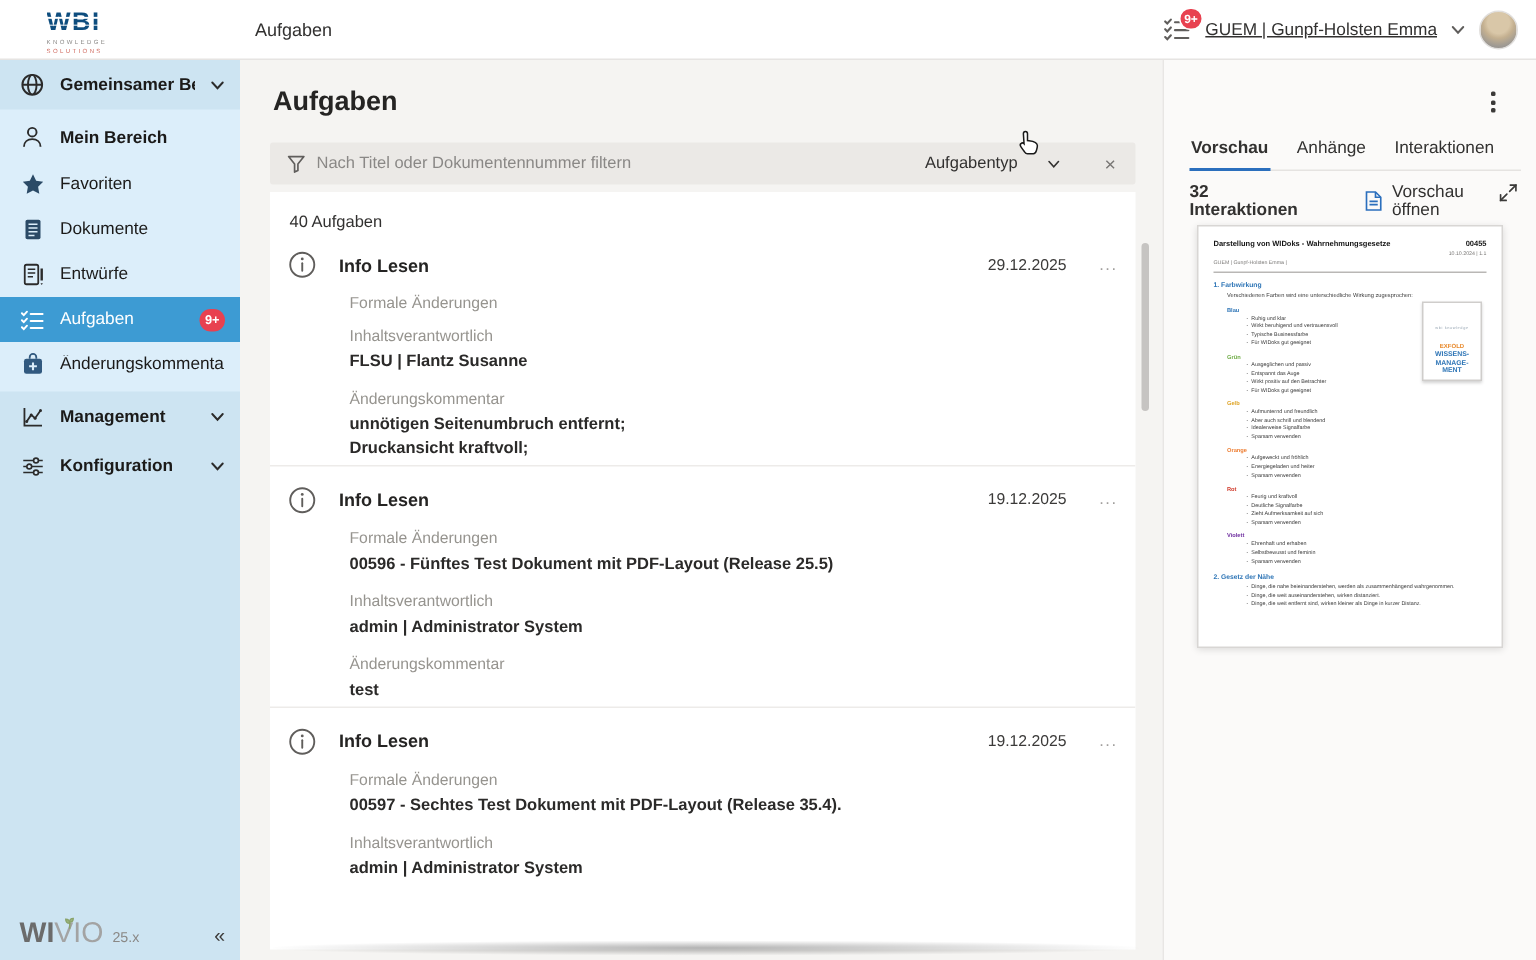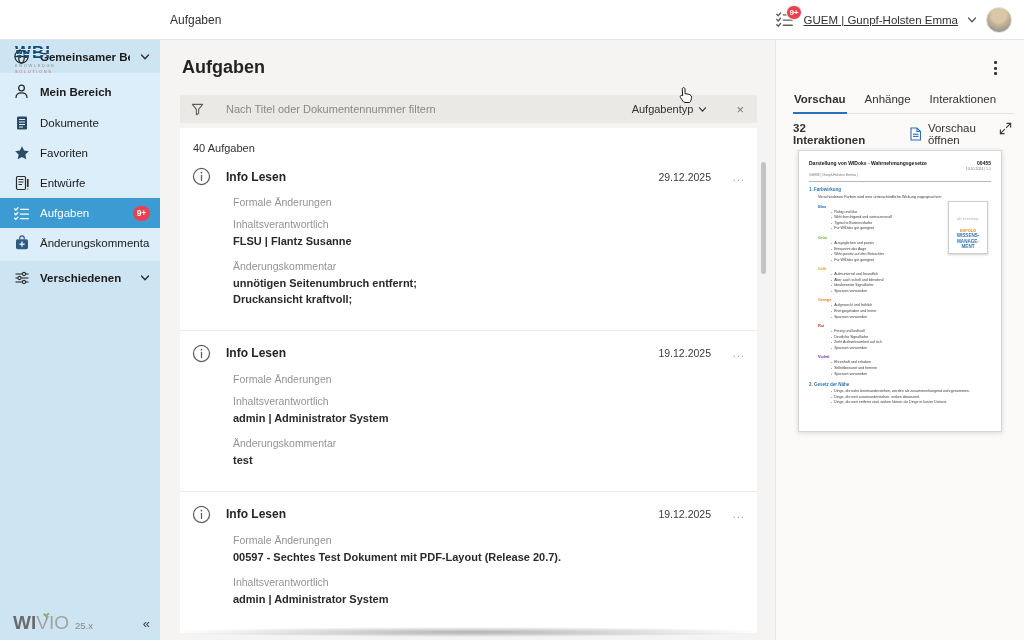--- a/index.html
+++ b/index.html
@@ -2,21 +2,21 @@
 <html><head>
 <meta charset="utf-8">
 <style>
   * { margin:0; padding:0; box-sizing:border-box; }
   html,body { width:1024px; height:640px; }
   body { font-family:"Liberation Sans", sans-serif; background:#e9e9e7; }
   .screen { position:relative; width:1024px; height:640px; background:#f5f4f2; overflow:hidden; }
 
   
   .topbar { position:absolute; top:0; left:0; right:0; height:40px; background:#fff; border-bottom:1px solid #e6e4e2; z-index:10; }
-  .logo { position:absolute; left:15px; top:6px; line-height:1;margin-top:38px; }
+  .logo { position:absolute; left:31px; top:6px; line-height:1; }
   .logo-wbi { font-size:17px; font-weight:800; letter-spacing:1px; color:#0e4d7e;
     background:linear-gradient(#0e4d7e 0 32%, #ffffff 32% 38%, #0e4d7e 38% 60%, #ffffff 60% 66%, #0e4d7e 66% 100%);
     -webkit-background-clip:text; background-clip:text; -webkit-text-fill-color:transparent; }
   .logo-sub { margin-top:2px; }
   .logo-sub span { display:block; font-size:4px; letter-spacing:1.6px; line-height:1.4; }
   .logo-sub .k { color:#8a8886; }
   .logo-sub .s { color:#d06a5f; }
   .topbar-title { position:absolute; left:170px; top:13px; font-size:12px; color:#323130; }
   .topbar-right { position:absolute; right:12px; top:0; height:40px; display:flex; align-items:center; gap:9px; }
   .tb-task-wrap { position:relative; width:20px; height:20px; }
@@ -44,28 +44,28 @@
   .wivio .sprout { position:absolute; left:29px; top:-8px; }
   .wivio-ver { font-size:9.5px; color:#8a8886; margin-left:6px; padding-bottom:1px; }
   .collapse { margin-left:auto; font-size:13px; color:#3b3a39; padding-bottom:1px; cursor:pointer; }
 
   
   .content { position:absolute; left:160px; top:40px; width:615px; bottom:0; }
   .page-h1 { position:absolute; left:22px; top:17px; font-size:18px; font-weight:600; color:#252423; }
   .filterbar { position:absolute; left:20px; right:18px; top:55px; height:28px; background:#ebe9e6; border-radius:2px;
     display:flex; align-items:center; padding:0 11px; }
   .filterbar input { flex:1; border:none; outline:none; background:transparent; font-family:"Liberation Sans", sans-serif;
-    font-size:11px; color:#323130; margin-left:22px; }
+    font-size:11px; color:#323130; margin-left:7px; }
   .filterbar input::placeholder { color:#8a8886; opacity:1; }
-  .ftype { display:flex; align-items:center; gap:5px; font-size:11px; color:#323130; cursor:pointer; }
+  .ftype { display:flex; align-items:center; gap:20px; font-size:11px; color:#323130; cursor:pointer; }
   .fclear { margin-left:29px; margin-right:2px; font-size:13px; color:#797775; cursor:pointer; }
 
   .list-panel { position:absolute; left:20px; right:18px; top:88px; bottom:7px; background:#fff; overflow:hidden; }
   .count { padding:14px 0 0 13px; font-size:11px; color:#323130; }
-  .task { margin:0 0 0 0; padding:13px 12px 22px 12px; border-bottom:1px solid #edebe9; }
+  .task { margin:0 0 0 0; padding:13px 12px 2px 12px; border-bottom:1px solid #edebe9; }
   .task:last-child { border-bottom:none; }
   .task-head { display:flex; align-items:center; }
   .task-title { margin-left:15px; font-size:12px; font-weight:700; color:#252423; }
   .task-date { margin-left:auto; font-size:10.5px; color:#3b3a39; }
   .task-more { width:34px; text-align:right; font-size:11px; color:#a19f9d; letter-spacing:1px; cursor:pointer; }
   .task-fields { margin-left:41px; }
   .f-label { margin-top:10px; font-size:10.5px; color:#96948f; }
   .f-value { margin-top:4px; font-size:11px; font-weight:600; color:#29282; color:#2b2a29; line-height:1.45; }
 
   .v-scroll { position:absolute; right:9px; top:122px; width:5px; height:112px; background:#c6c4c2; border-radius:3px; }
@@ -170,40 +170,40 @@
         <span class="ic">
           <svg width="17" height="17" viewBox="0 0 16 16" fill="none" stroke="#2b2b2b" stroke-width="1.2">
             <circle cx="8" cy="4.8" r="2.7"></circle>
               <path d="M2.8 14c0-3.1 2.3-4.8 5.2-4.8s5.2 1.7 5.2 4.8"></path>
           </svg>
         </span>
         <span class="lbl">Mein Bereich</span>
       </div>
       <div class="side-item">
         <span class="ic">
+          <svg width="16" height="16" viewBox="0 0 16 16" fill="#2b4a66">
+              <path d="M8 1.2l2.1 4.3 4.7.7-3.4 3.3.8 4.7L8 12l-4.2 2.2.8-4.7L1.2 6.2l4.7-.7z"></path>
+            </svg>
+        </span>
+        <span class="lbl">Favoriten</span>
+      </div>
+      <div class="side-item">
+        <span class="ic">
           <svg width="16" height="16" viewBox="0 0 16 16">
               <rect x="3" y="1.5" width="10" height="13" rx="1.2" fill="#2b4a66"></rect>
             <line x1="5" y1="4.5" x2="11" y2="4.5" stroke="#dceefa" stroke-width="1"></line>
               <line x1="5" y1="7" x2="11" y2="7" stroke="#dceefa" stroke-width="1"></line>
             <line x1="5" y1="9.5" x2="11" y2="9.5" stroke="#dceefa" stroke-width="1"></line>
               <line x1="5" y1="12" x2="9" y2="12" stroke="#dceefa" stroke-width="1"></line>
             </svg>
         </span>
         <span class="lbl">Dokumente</span>
       </div>
       <div class="side-item">
         <span class="ic">
-          <svg width="16" height="16" viewBox="0 0 16 16" fill="#2b4a66">
-              <path d="M8 1.2l2.1 4.3 4.7.7-3.4 3.3.8 4.7L8 12l-4.2 2.2.8-4.7L1.2 6.2l4.7-.7z"></path>
-            </svg>
-        </span>
-        <span class="lbl">Favoriten</span>
-      </div>
-      <div class="side-item">
-        <span class="ic">
           <svg width="16" height="16" viewBox="0 0 16 16">
             <rect x="2.5" y="1.5" width="9" height="13" rx="1.2" fill="none" stroke="#2b2b2b" stroke-width="1.2"></rect>
             <line x1="4.5" y1="4.5" x2="9.5" y2="4.5" stroke="#2b2b2b" stroke-width="1"></line>
               <line x1="4.5" y1="7" x2="9.5" y2="7" stroke="#2b2b2b" stroke-width="1"></line>
             <line x1="4.5" y1="9.5" x2="8" y2="9.5" stroke="#2b2b2b" stroke-width="1"></line>
             <rect x="13" y="4" width="1.6" height="8" fill="#2b2b2b"></rect>
               <path d="M13 13.8l.8 1.2.8-1.2z" fill="#2b2b2b"></path>
           </svg>
         </span>
         <span class="lbl">Entwürfe</span>
@@ -228,32 +228,50 @@
             <path d="M5.8 4.2V3.1a2.2 2.2 0 014.4 0v1.1" fill="none" stroke="#31597f" stroke-width="1.2"></path>
             <rect x="2" y="4.2" width="12" height="10" rx="1.6" fill="#31597f"></rect>
             <line x1="8" y1="6.6" x2="8" y2="11.8" stroke="#dceefa" stroke-width="1.4"></line>
             <line x1="5.4" y1="9.2" x2="10.6" y2="9.2" stroke="#dceefa" stroke-width="1.4"></line>
           </svg>
         </span>
         <span class="lbl">Änderungskommentar</span>
       </div>
     </div>
 
+    <div class="side-item group">
+      <span class="ic">
+        <svg width="16" height="16" viewBox="0 0 16 16" fill="none" stroke="#2b2b2b" stroke-width="1.2">
+          <path d="M2.3 2v11.7H14"></path>
+          <polyline points="3.8,11 6.8,6.6 9.4,8.8 13,3.6"></polyline>
+          <circle cx="3.8" cy="11" r="1" fill="#2b2b2b" stroke="none"></circle>
+            <circle cx="6.8" cy="6.6" r="1" fill="#2b2b2b" stroke="none"></circle>
+          <circle cx="9.4" cy="8.8" r="1" fill="#2b2b2b" stroke="none"></circle>
+            <circle cx="13" cy="3.6" r="1" fill="#2b2b2b" stroke="none"></circle>
+        </svg>
+      </span>
+      <span class="lbl">Management</span>
+      <span class="chev">
+        <svg width="10" height="10" viewBox="0 0 10 10" fill="none" stroke="#2b2b2b" stroke-width="1.3" stroke-linecap="round">
+            <polyline points="1.5,3 5,6.8 8.5,3"></polyline>
+          </svg>
+      </span>
+    </div>
     <div class="side-item group">
       <span class="ic">
         <svg width="16" height="16" viewBox="0 0 16 16" fill="none" stroke="#2b2b2b" stroke-width="1.1">
           <line x1="1.5" y1="4" x2="14.5" y2="4"></line>
             <circle cx="10" cy="4" r="1.6" fill="#dceefa"></circle>
           <line x1="1.5" y1="8" x2="14.5" y2="8"></line>
             <circle cx="5.5" cy="8" r="1.6" fill="#dceefa"></circle>
           <line x1="1.5" y1="12" x2="14.5" y2="12"></line>
             <circle cx="10" cy="12" r="1.6" fill="#dceefa"></circle>
         </svg>
       </span>
-      <span class="lbl">Verschiedenen</span>
+      <span class="lbl">Konfiguration</span>
       <span class="chev">
         <svg width="10" height="10" viewBox="0 0 10 10" fill="none" stroke="#2b2b2b" stroke-width="1.3" stroke-linecap="round">
             <polyline points="1.5,3 5,6.8 8.5,3"></polyline>
           </svg>
       </span>
     </div>
 
     <div class="side-footer">
       <span class="wivio">
         <span class="b">WI</span><span class="l">VIO</span>
@@ -327,20 +345,21 @@
                 <line x1="9" y1="8" x2="9" y2="12.8" stroke-linecap="round"></line>
                 <circle cx="9" cy="5.3" r="0.9" fill="#605e5c" stroke="none"></circle>
               </svg>
           </span>
           <span class="task-title">Info Lesen</span>
           <span class="task-date">19.12.2025</span>
           <span class="task-more">...</span>
         </div>
         <div class="task-fields">
           <div class="f-label">Formale Änderungen</div>
+          <div class="f-value">00596 - Fünftes Test Dokument mit PDF-Layout (Release 25.5)</div>
           <div class="f-label">Inhaltsverantwortlich</div>
           <div class="f-value">admin | Administrator System</div>
           <div class="f-label">Änderungskommentar</div>
           <div class="f-value">test</div>
         </div>
       </article>
 
       <article class="task">
         <div class="task-head">
           <span style="display:flex;">
@@ -349,21 +368,21 @@
                 <line x1="9" y1="8" x2="9" y2="12.8" stroke-linecap="round"></line>
                 <circle cx="9" cy="5.3" r="0.9" fill="#605e5c" stroke="none"></circle>
               </svg>
           </span>
           <span class="task-title">Info Lesen</span>
           <span class="task-date">19.12.2025</span>
           <span class="task-more">...</span>
         </div>
         <div class="task-fields">
           <div class="f-label">Formale Änderungen</div>
-          <div class="f-value">00597 - Sechtes Test Dokument mit PDF-Layout (Release 20.7).</div>
+          <div class="f-value">00597 - Sechtes Test Dokument mit PDF-Layout (Release 35.4).</div>
           <div class="f-label">Inhaltsverantwortlich</div>
           <div class="f-value">admin | Administrator System</div>
 
         </div>
       </article>
     </div>
 
     <div class="v-scroll"></div>
     <div class="bottom-shadow"></div>
   </main>

